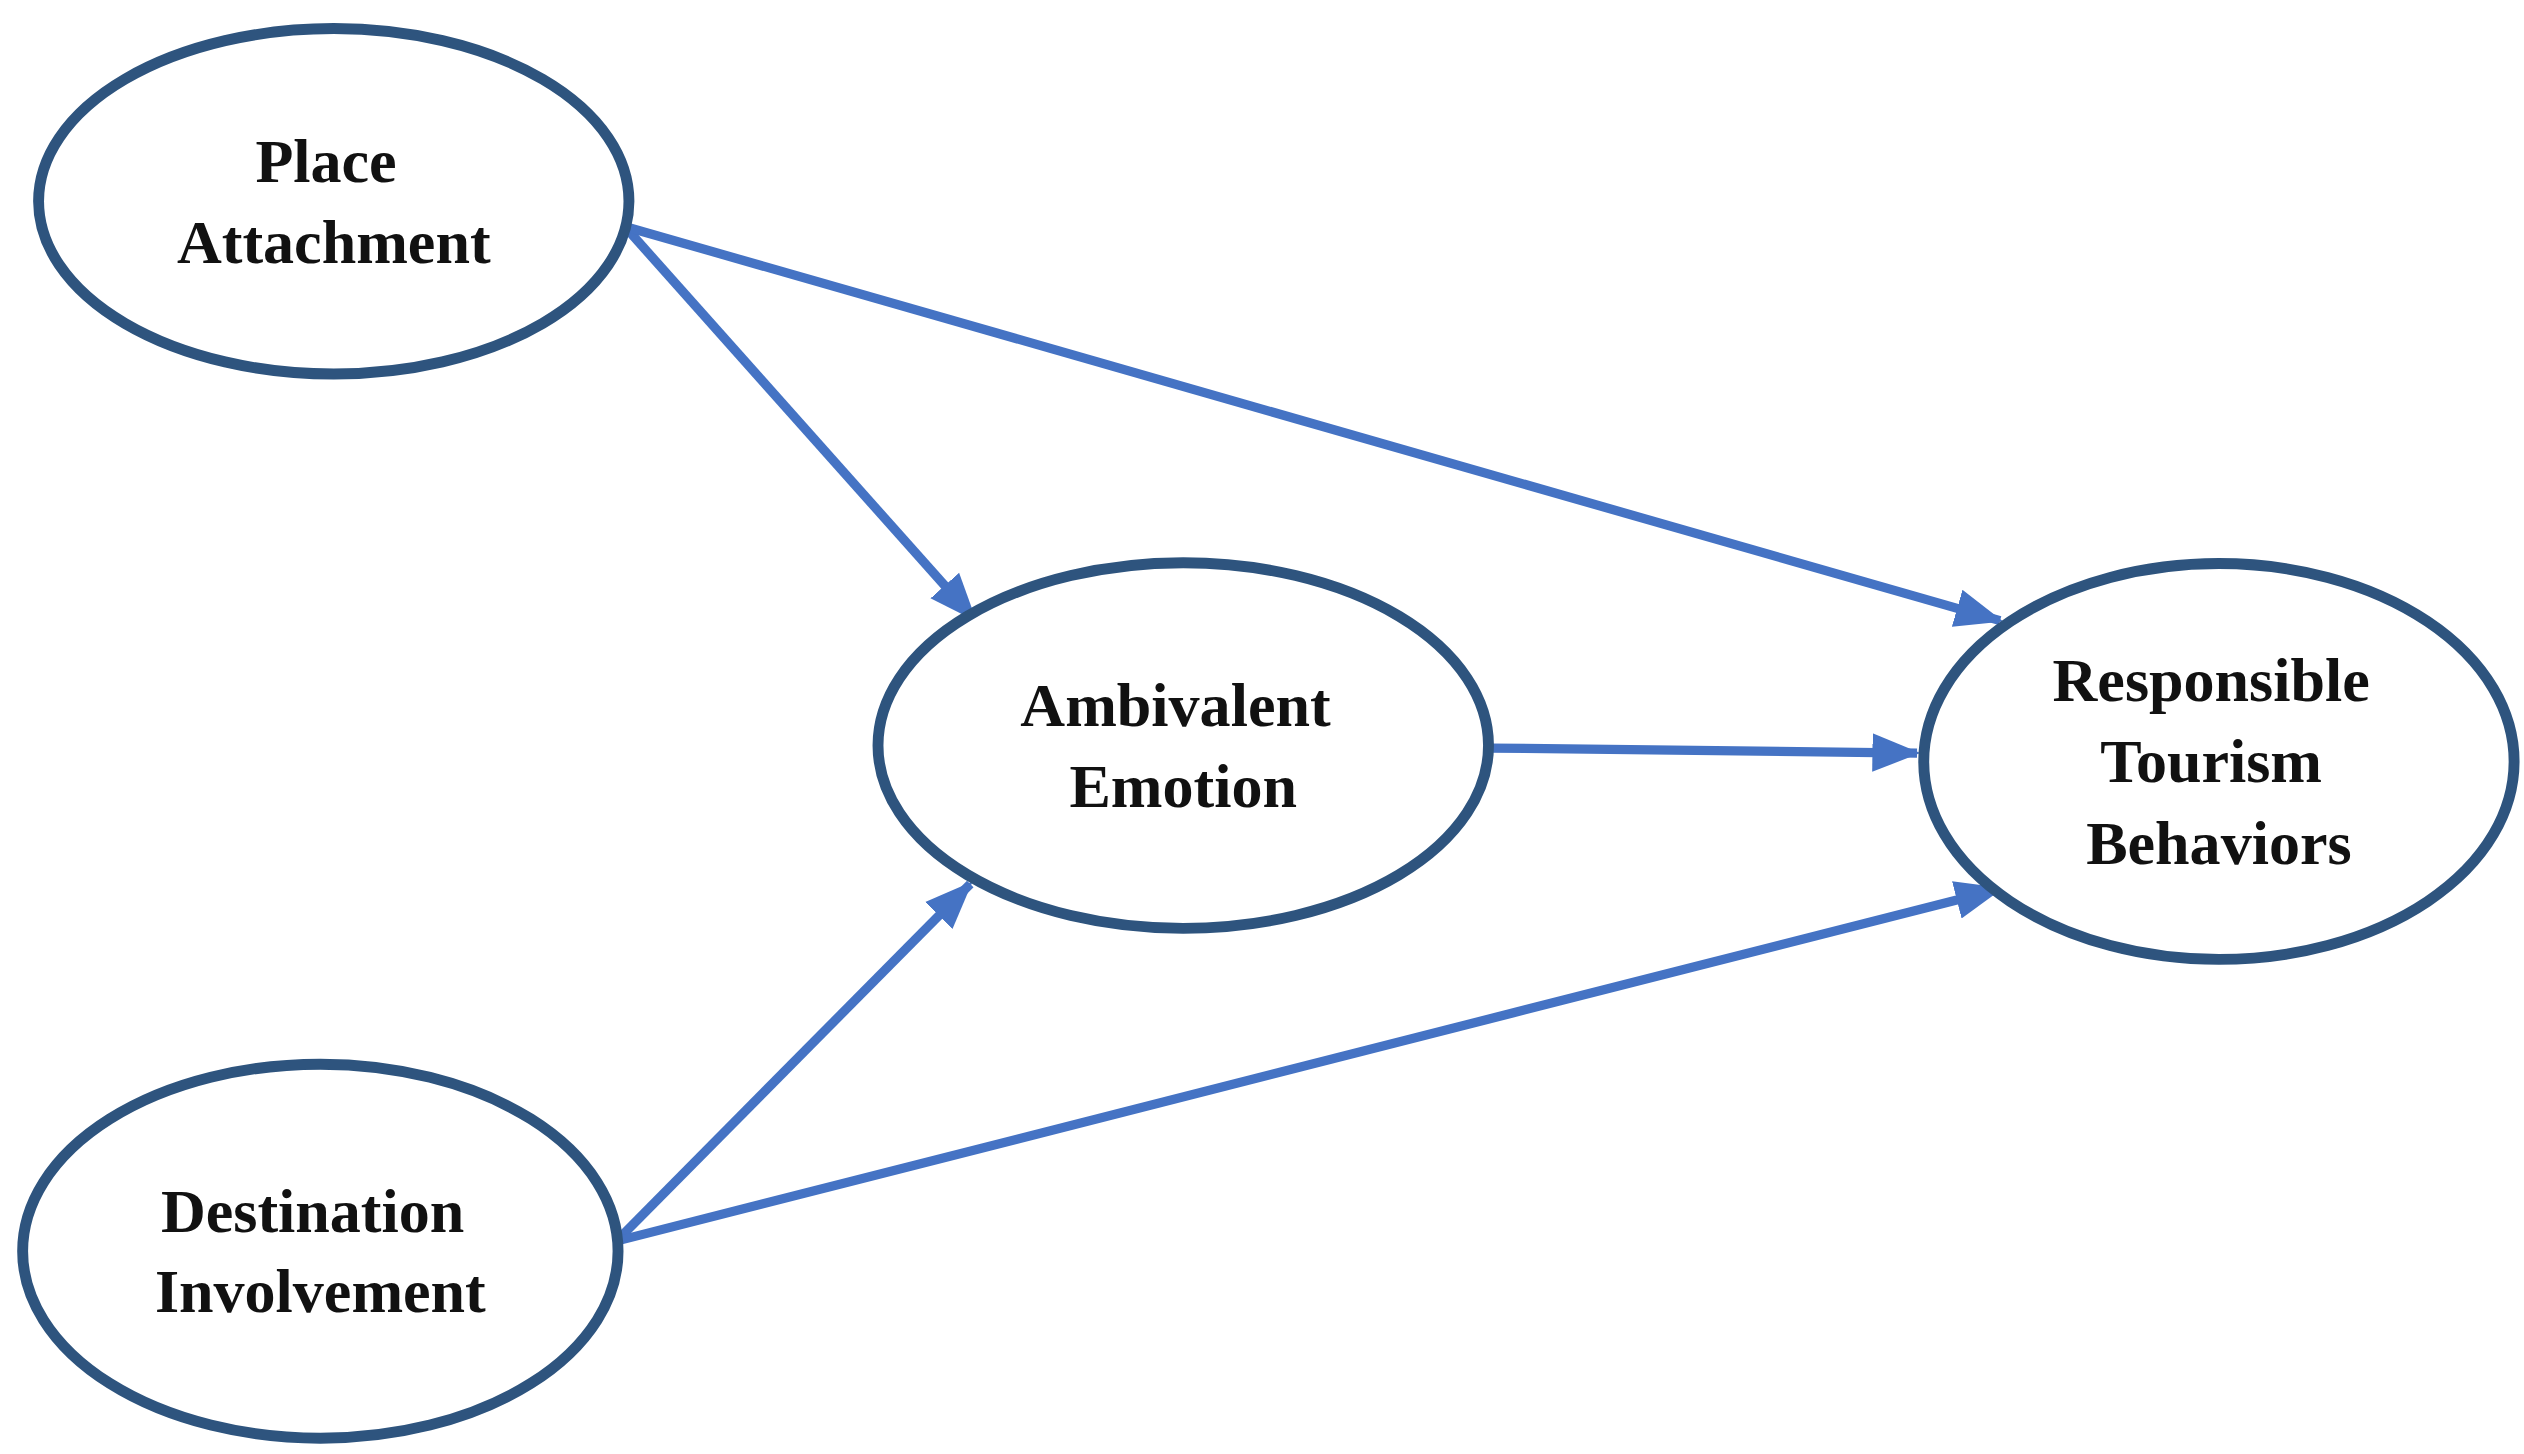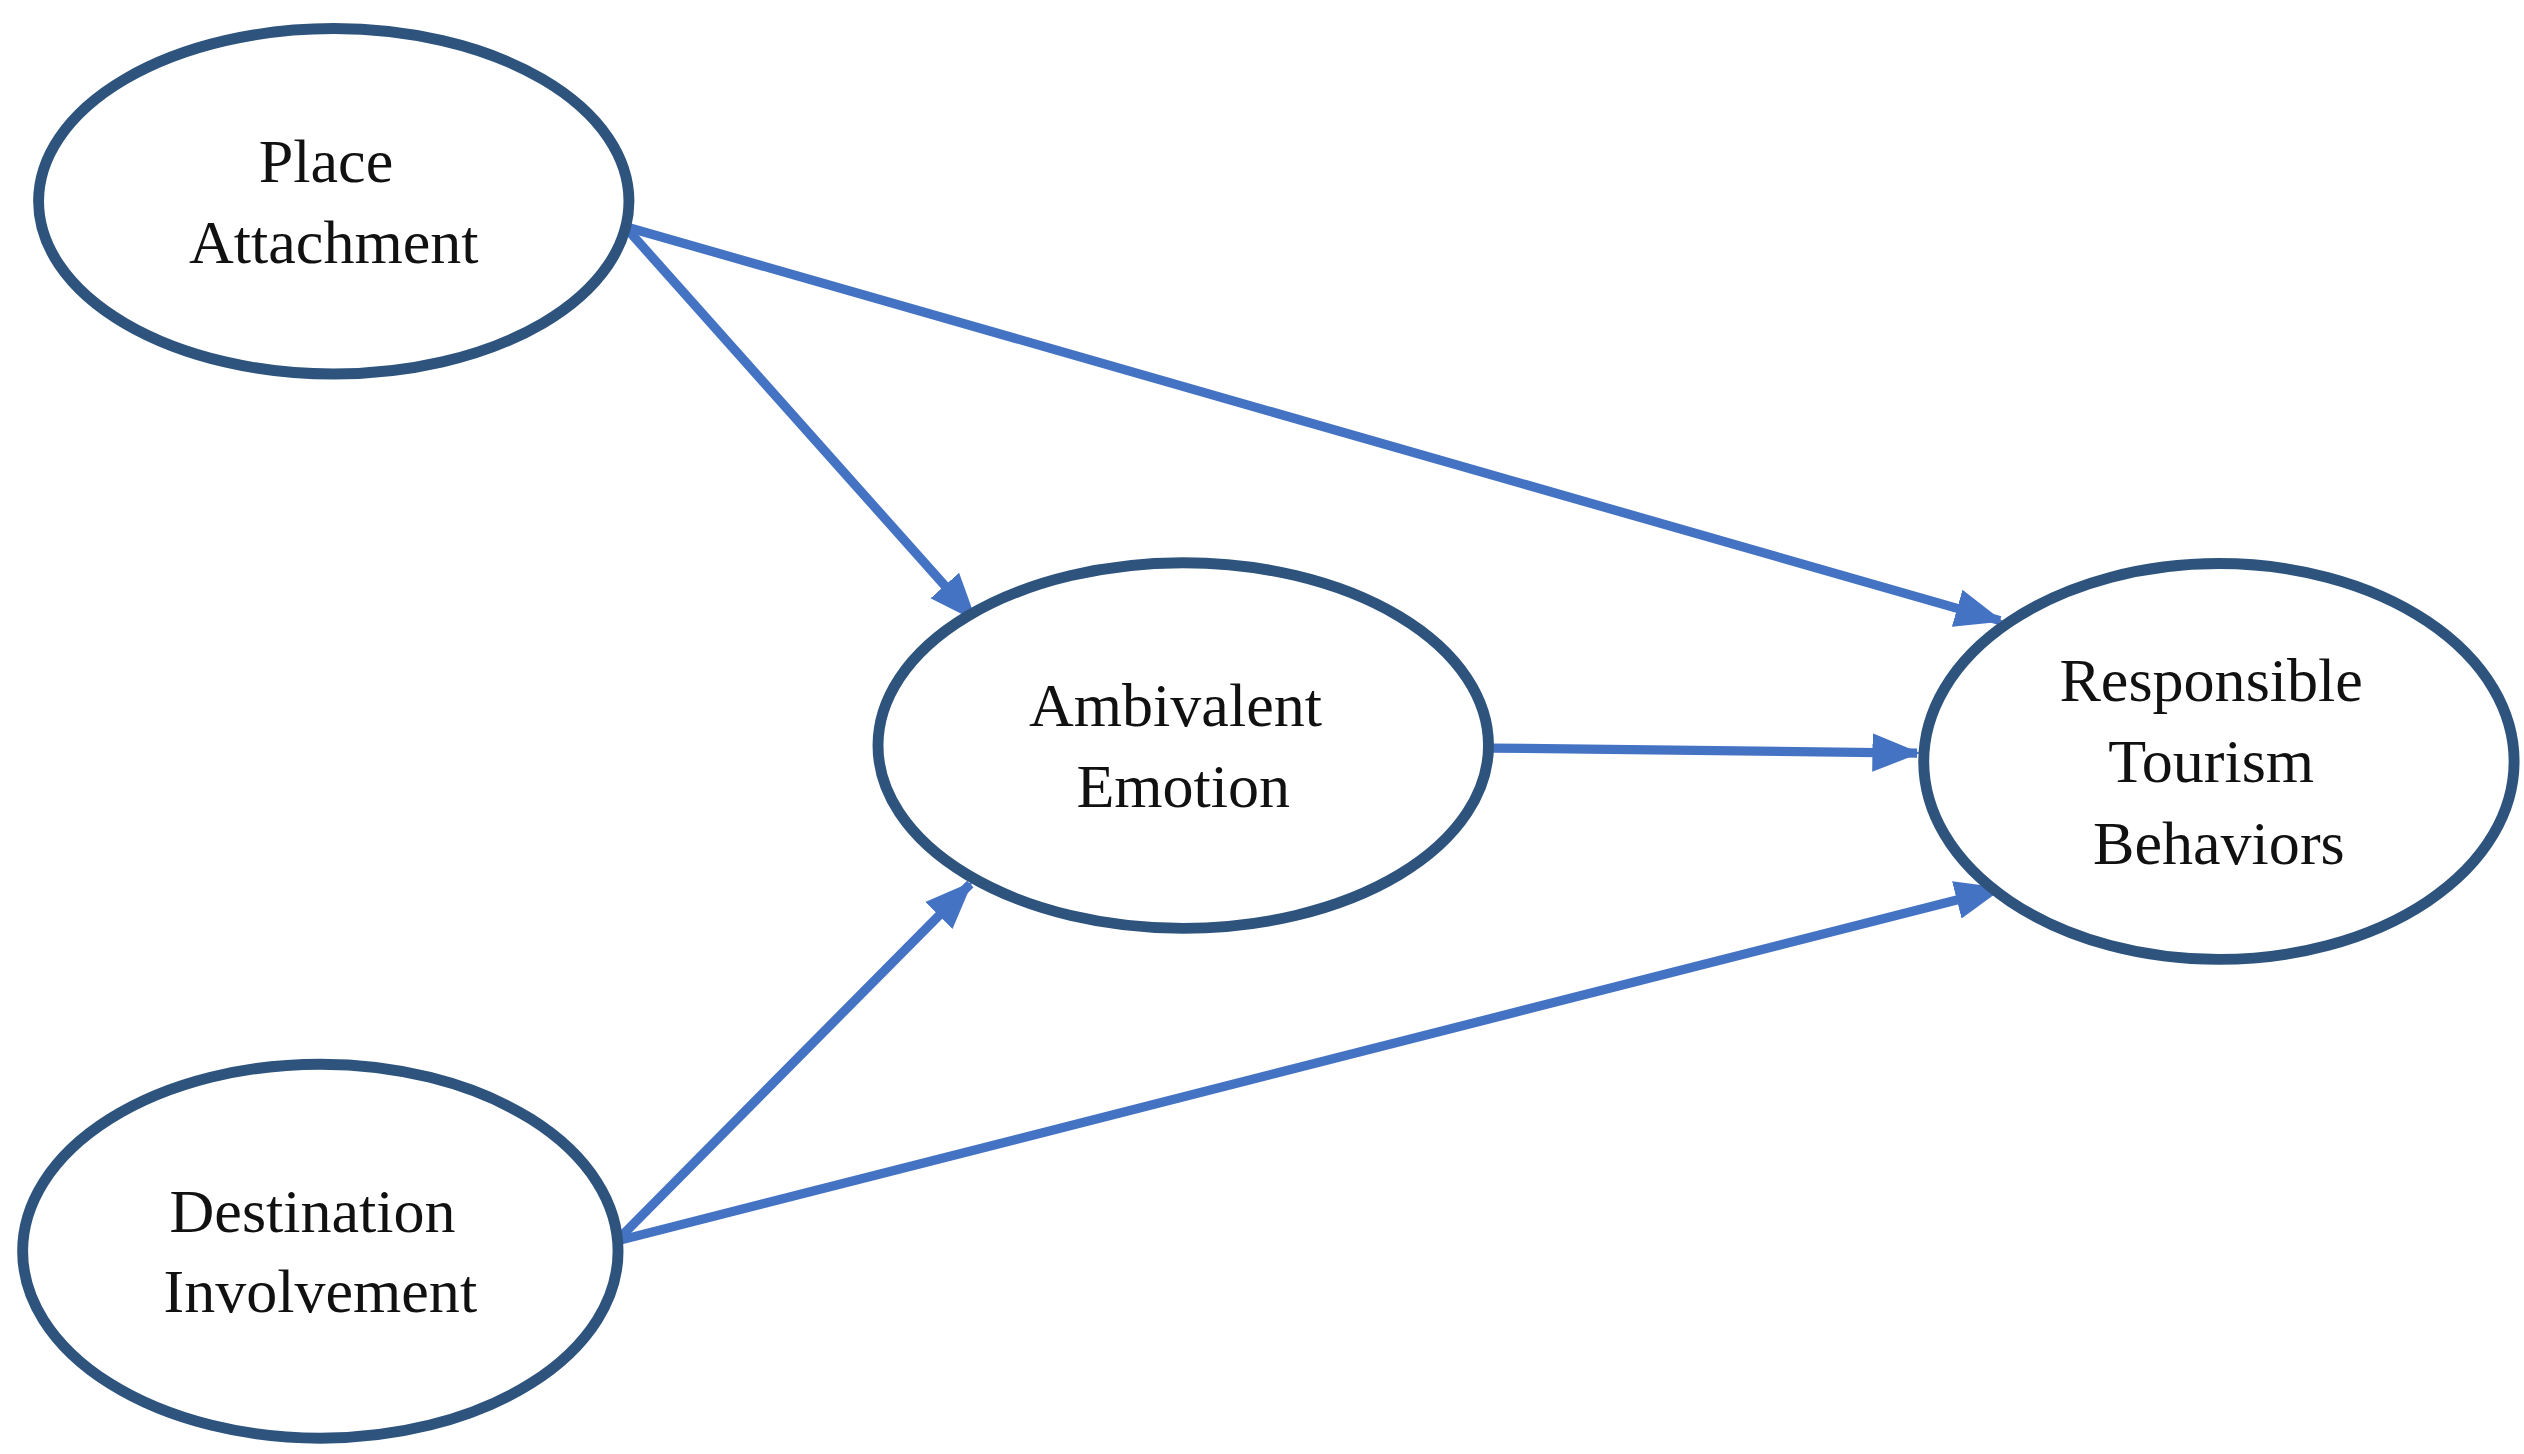--- a/index.html
+++ b/index.html
@@ -9,20 +9,21 @@
   }
   body {
     width: 2525px;
     height: 1455px;
     overflow: hidden;
   }
   .figure-wrap {
     width: 2525px;
     height: 1428px;
     background: var(--bg-color, #ffffff);
+    font-weight: bold;
   }
   svg { display: block; }
   .node-ellipse {
     fill: #ffffff;
     stroke: var(--node-outline, #2e547e);
     stroke-width: 13;
   }
   .edge {
     stroke: var(--arrow-color, #4472c4);
     stroke-width: 11;

